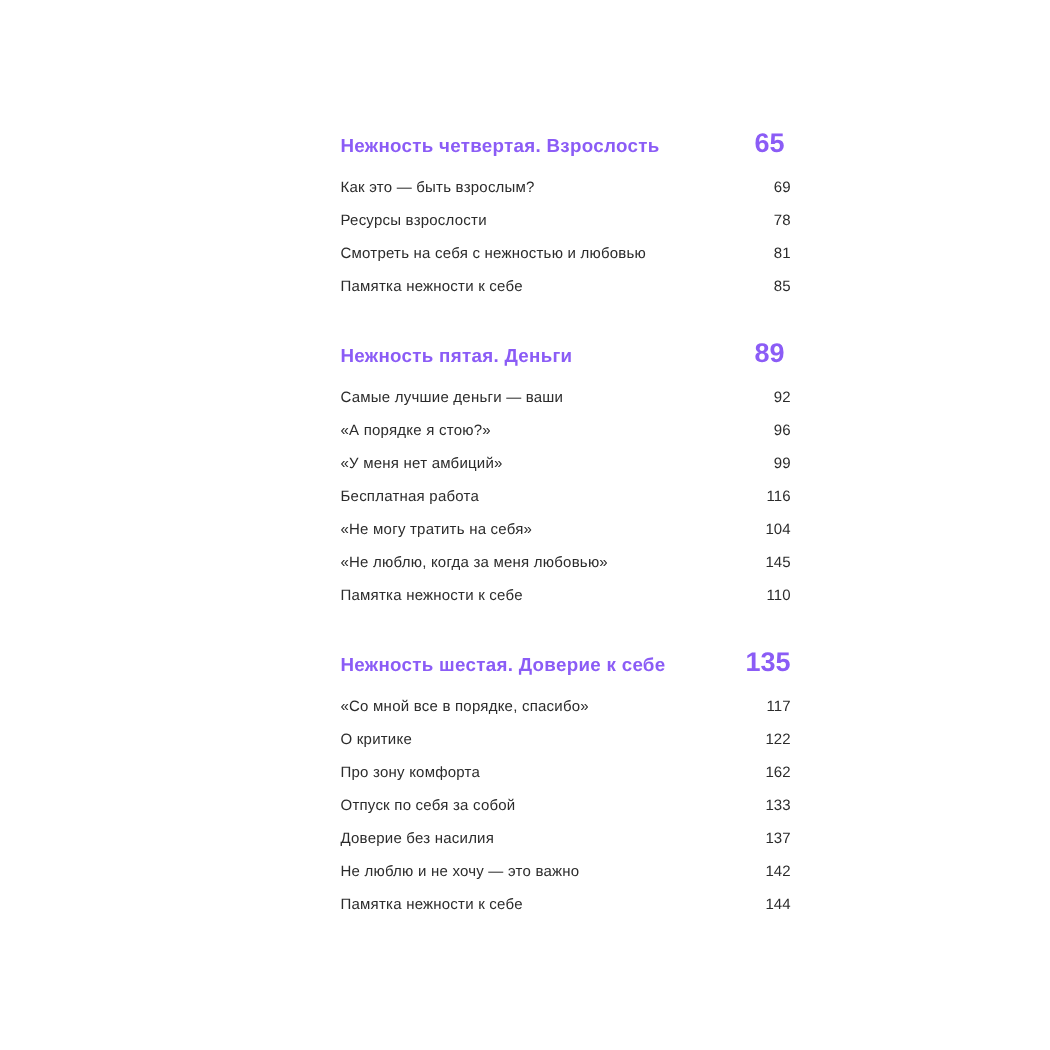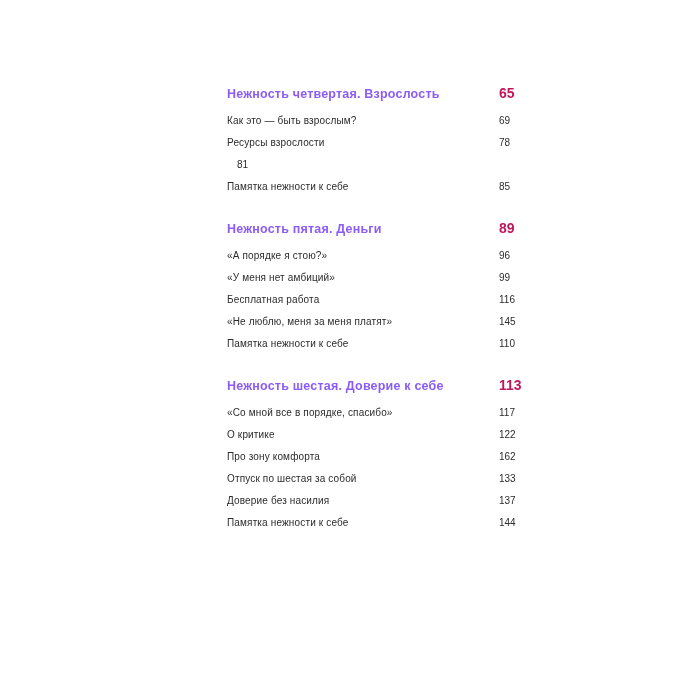--- a/index.html
+++ b/index.html
@@ -41,42 +41,42 @@
   .chapter-row {
     margin-bottom: 14px;
   }
   .chapter-title {
     font-size: 12.5px;
     font-weight: bold;
     letter-spacing: 0.2px;
     color: #8b5cf6;
   }
   .chapter-page {
-    font-size: 14px;
+    font-size: 18px;
     font-weight: bold;
-    color: #be185d;
-    text-align: left;
+    color: #8b5cf6;
+    text-align: center;
     min-width: 28px;
   }
   .entry-row {
     margin-bottom: 11px;
     gap: 28px;
   }
   .entry-row:last-child {
     margin-bottom: 0;
   }
   .entry-title {
     font-size: 10px;
     letter-spacing: 0.15px;
     color: #2b2b2b;
   }
   .entry-page {
     font-size: 10px;
     color: #2b2b2b;
-    text-align: left;
+    text-align: right;
     min-width: 28px;
     padding-left: 10px;
   }
 </style>
 </head>
 <body>
 
 <div class="page">
   <div class="toc">
 
@@ -87,79 +87,92 @@
       </div>
       <div class="row entry-row">
         <span class="entry-title">Как это — быть взрослым?</span>
         <span class="entry-page">69</span>
       </div>
       <div class="row entry-row">
         <span class="entry-title">Ресурсы взрослости</span>
         <span class="entry-page">78</span>
       </div>
       <div class="row entry-row">
+        <span class="entry-title">Смотреть на себя с нежностью и любовью</span>
         <span class="entry-page">81</span>
       </div>
       <div class="row entry-row">
         <span class="entry-title">Памятка нежности к себе</span>
         <span class="entry-page">85</span>
       </div>
     </div>
 
     <div class="toc-section">
       <div class="row chapter-row">
         <span class="chapter-title">Нежность пятая. Деньги</span>
         <span class="chapter-page">89</span>
       </div>
       <div class="row entry-row">
+        <span class="entry-title">Самые лучшие деньги — ваши</span>
+        <span class="entry-page">92</span>
+      </div>
+      <div class="row entry-row">
         <span class="entry-title">«А порядке я стою?»</span>
         <span class="entry-page">96</span>
       </div>
       <div class="row entry-row">
         <span class="entry-title">«У меня нет амбиций»</span>
         <span class="entry-page">99</span>
       </div>
       <div class="row entry-row">
         <span class="entry-title">Бесплатная работа</span>
         <span class="entry-page">116</span>
       </div>
       <div class="row entry-row">
-        <span class="entry-title">«Не люблю, меня за меня платят»</span>
+        <span class="entry-title">«Не могу тратить на себя»</span>
+        <span class="entry-page">104</span>
+      </div>
+      <div class="row entry-row">
+        <span class="entry-title">«Не люблю, когда за меня любовью»</span>
         <span class="entry-page">145</span>
       </div>
       <div class="row entry-row">
         <span class="entry-title">Памятка нежности к себе</span>
         <span class="entry-page">110</span>
       </div>
     </div>
 
     <div class="toc-section">
       <div class="row chapter-row">
         <span class="chapter-title">Нежность шестая. Доверие к себе</span>
-        <span class="chapter-page">113</span>
+        <span class="chapter-page">135</span>
       </div>
       <div class="row entry-row">
         <span class="entry-title">«Со мной все в порядке, спасибо»</span>
         <span class="entry-page">117</span>
       </div>
       <div class="row entry-row">
         <span class="entry-title">О критике</span>
         <span class="entry-page">122</span>
       </div>
       <div class="row entry-row">
         <span class="entry-title">Про зону комфорта</span>
         <span class="entry-page">162</span>
       </div>
       <div class="row entry-row">
-        <span class="entry-title">Отпуск по шестая за собой</span>
+        <span class="entry-title">Отпуск по себя за собой</span>
         <span class="entry-page">133</span>
       </div>
       <div class="row entry-row">
         <span class="entry-title">Доверие без насилия</span>
         <span class="entry-page">137</span>
+      </div>
+      <div class="row entry-row">
+        <span class="entry-title">Не люблю и не хочу — это важно</span>
+        <span class="entry-page">142</span>
       </div>
       <div class="row entry-row">
         <span class="entry-title">Памятка нежности к себе</span>
         <span class="entry-page">144</span>
       </div>
     </div>
 
   </div>
 </div>
 

